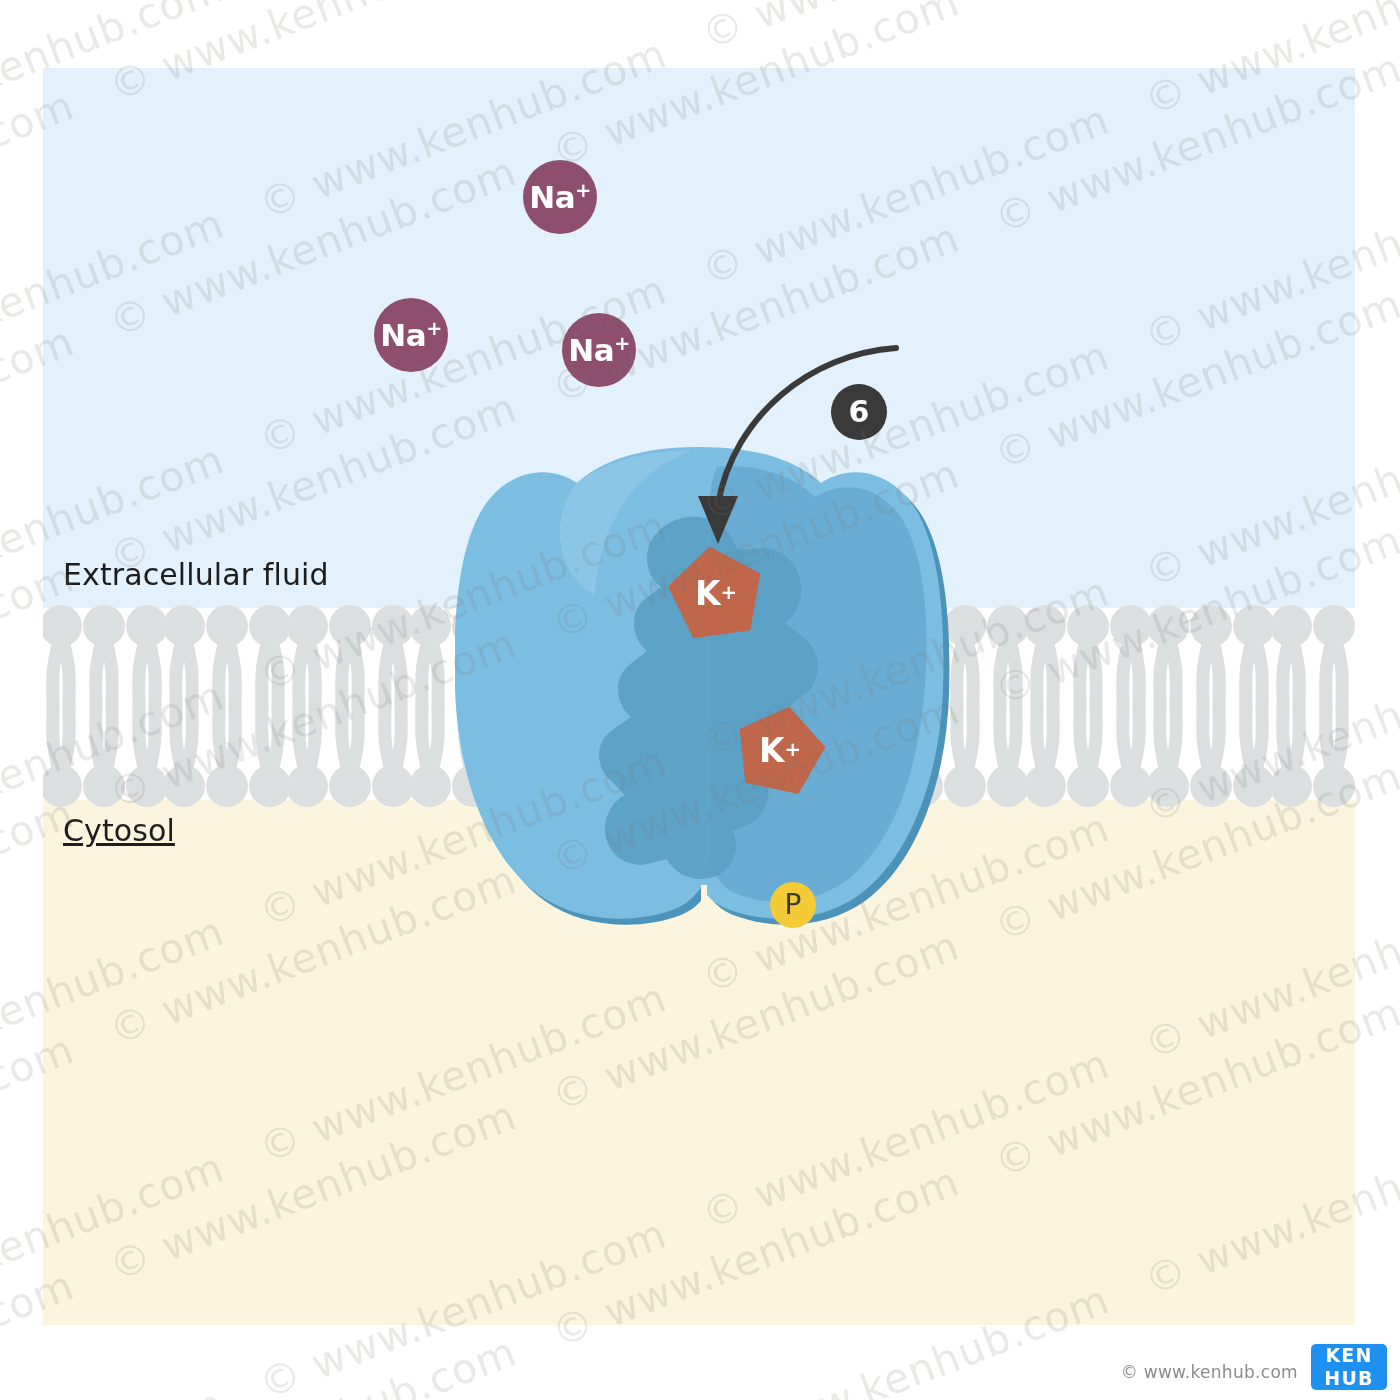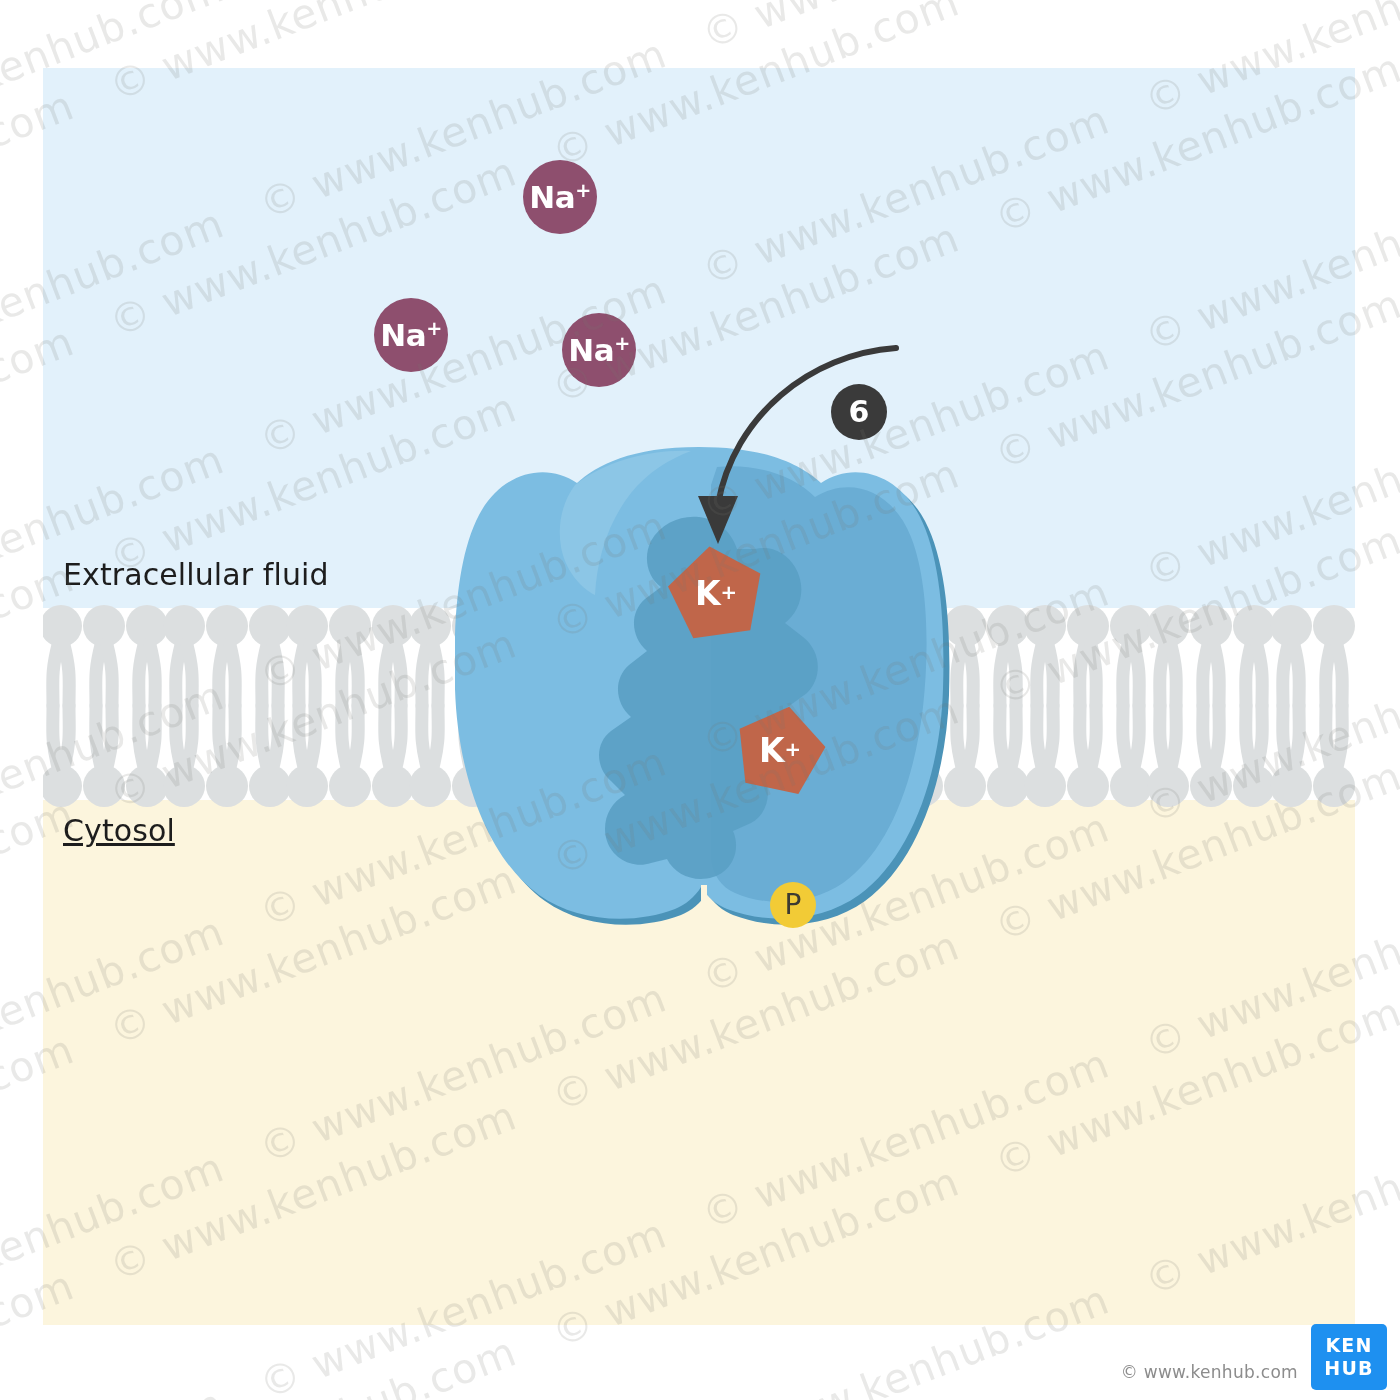--- a/index.html
+++ b/index.html
@@ -162,21 +162,21 @@
     font-size: 17px;
     color: #8c8c8c;
     letter-spacing: 0.3px;
     z-index: 50;
   }
   #kenhub-logo {
     position: absolute;
     right: 13px;
     bottom: 10px;
     width: 76px;
-    height: 66px;
+    height: 46px;
     border-radius: 5px;
     background: #1e90f0;
     display: flex;
     flex-direction: column;
     align-items: center;
     justify-content: center;
     z-index: 50;
   }
   #kenhub-logo span {
     font-family: "DejaVu Sans", sans-serif;

